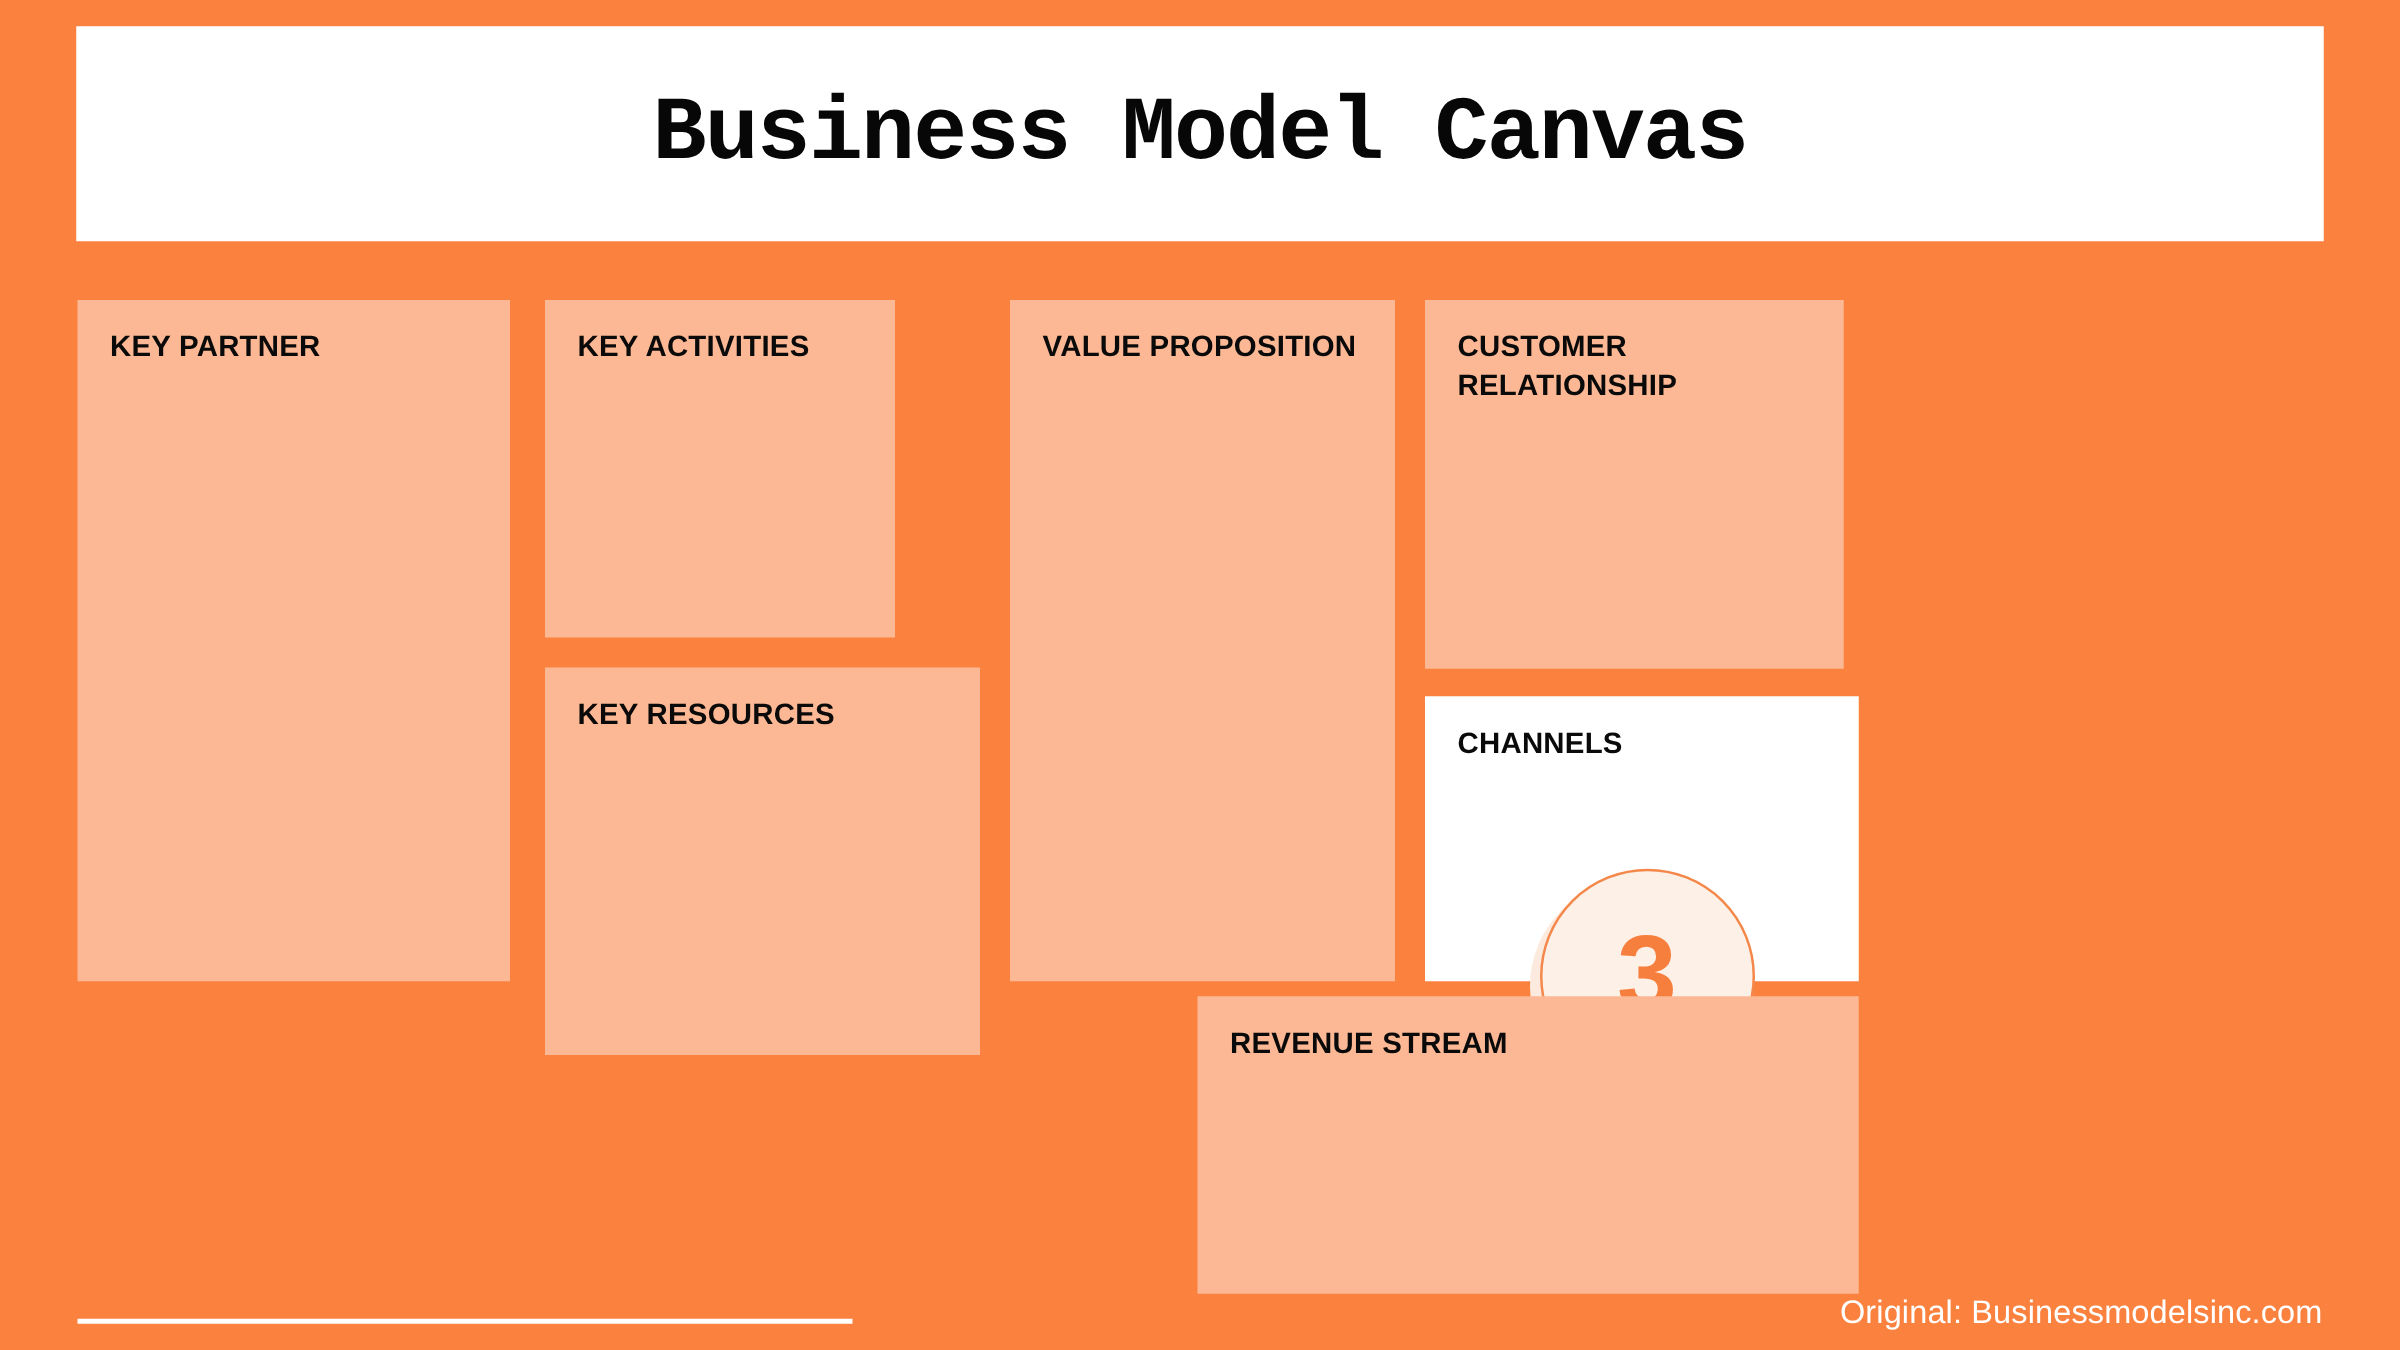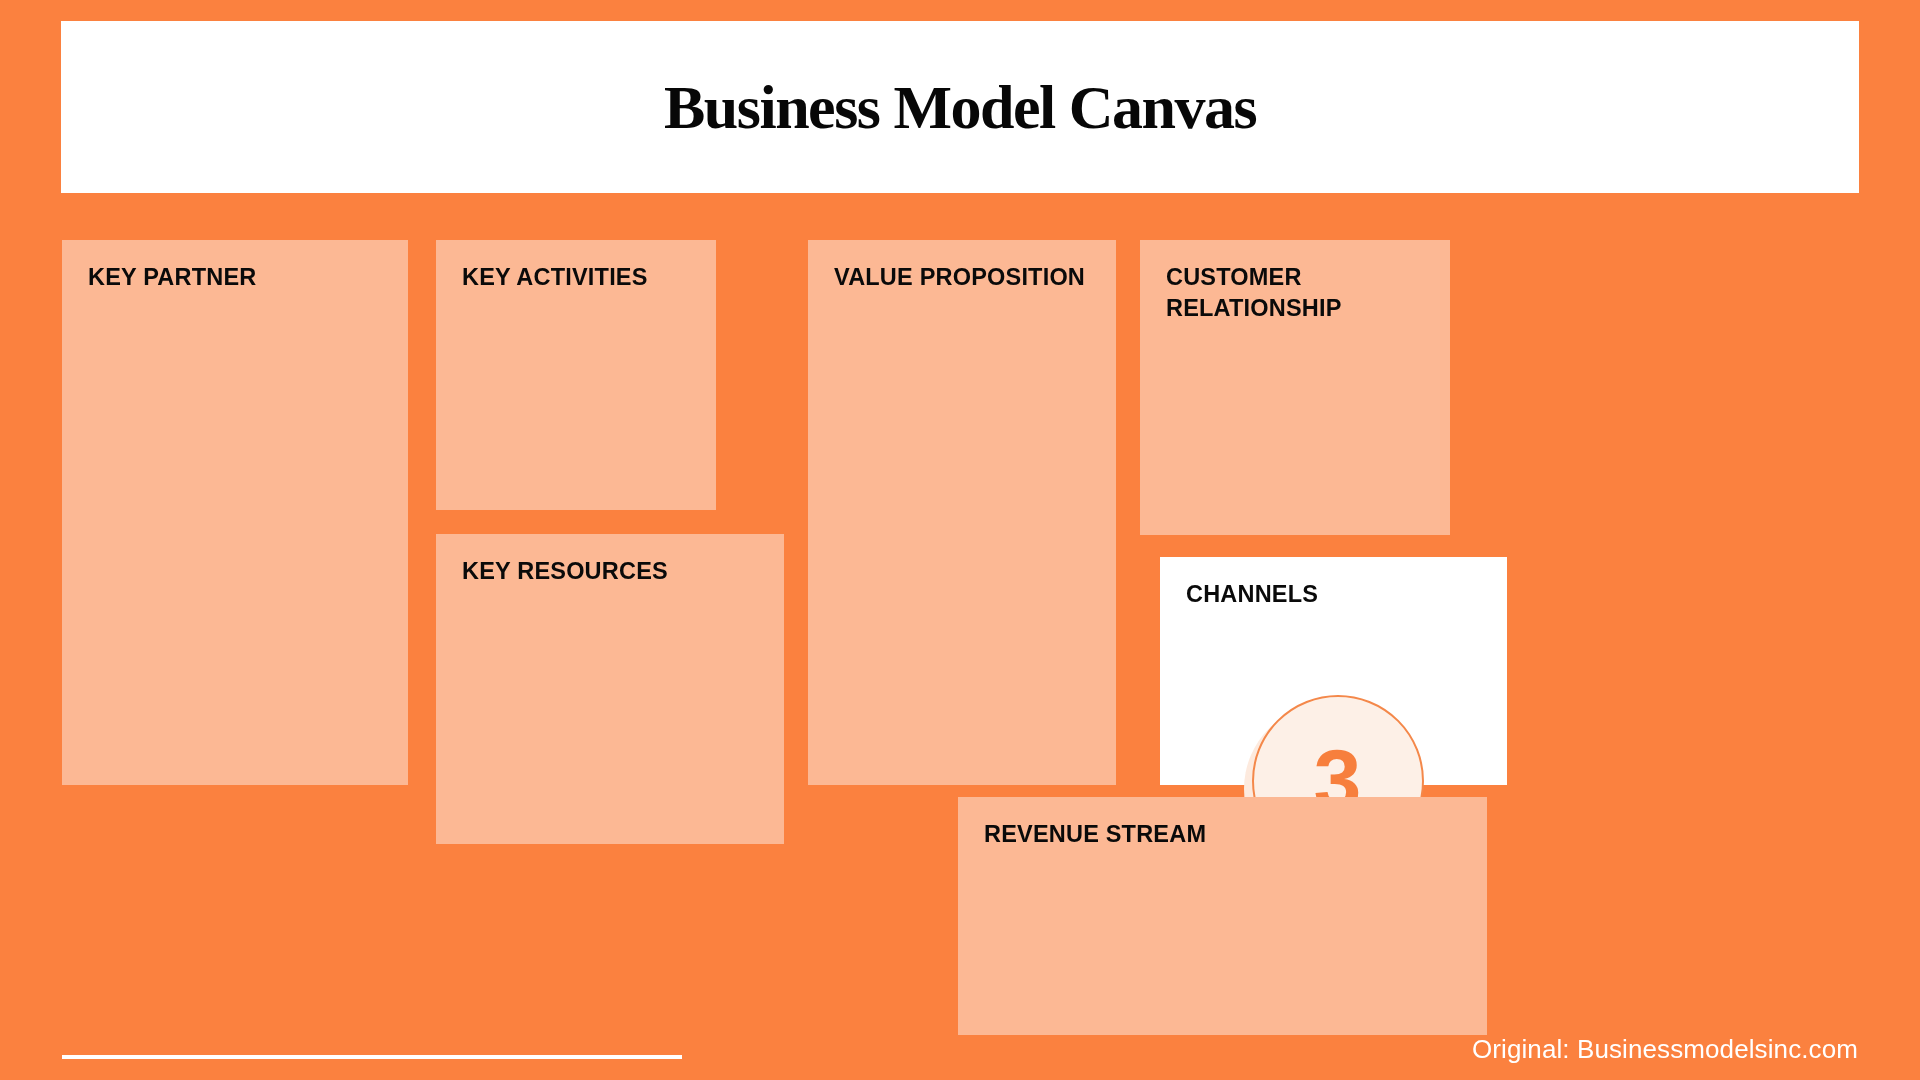--- a/index.html
+++ b/index.html
@@ -26,23 +26,23 @@
     left: 61px;
     top: 21px;
     width: 1798px;
     height: 172px;
     background: #ffffff;
     display: flex;
     align-items: center;
     justify-content: center;
   }
   #title-text {
-    font-family: Liberation Serif, serif;
+    font-family: Liberation Mono, monospace;
     font-weight: 700;
-    font-size: 62px;
+    font-size: 72px;
     letter-spacing: -1.5px;
     color: #070707;
     line-height: 1;
     white-space: nowrap;
   }
 
   
   .block {
     position: absolute;
     background: #fcb894;
@@ -64,22 +64,22 @@
     line-height: 1.30;
     color: #0a0a0a;
     text-transform: uppercase;
   }
 
   
   #block-key-partner       { left: 62px;   top: 240px; width: 346px;  height: 545px; }
   #block-key-activities    { left: 436px;  top: 240px; width: 280px;  height: 270px; }
   #block-key-resources     { left: 436px;  top: 534px; width: 348px;  height: 310px; }
   #block-value-proposition { left: 808px;  top: 240px; width: 308px;  height: 545px; }
-  #block-customer-rel      { left: 1140px; top: 240px; width: 310px;  height: 295px; }
-  #block-channels          { left: 1140px; top: 557px; width: 347px;  height: 228px; margin-left: 20px; }
+  #block-customer-rel      { left: 1140px; top: 240px; width: 335px;  height: 295px; }
+  #block-channels          { left: 1140px; top: 557px; width: 347px;  height: 228px; }
   #block-customer-segment  { left: 1513px; top: 240px; width: 346px;  height: 795px; }
   #block-cost-structure    { left: 62px;   top: 797px; width: 875px;  height: 238px; }
   #block-revenue-stream    { left: 958px;  top: 797px; width: 529px;  height: 238px; }
 
   
   #channels-badge {
     position: absolute;
     left: 50%;
     top: 138px;
     transform: translateX(-50%);

